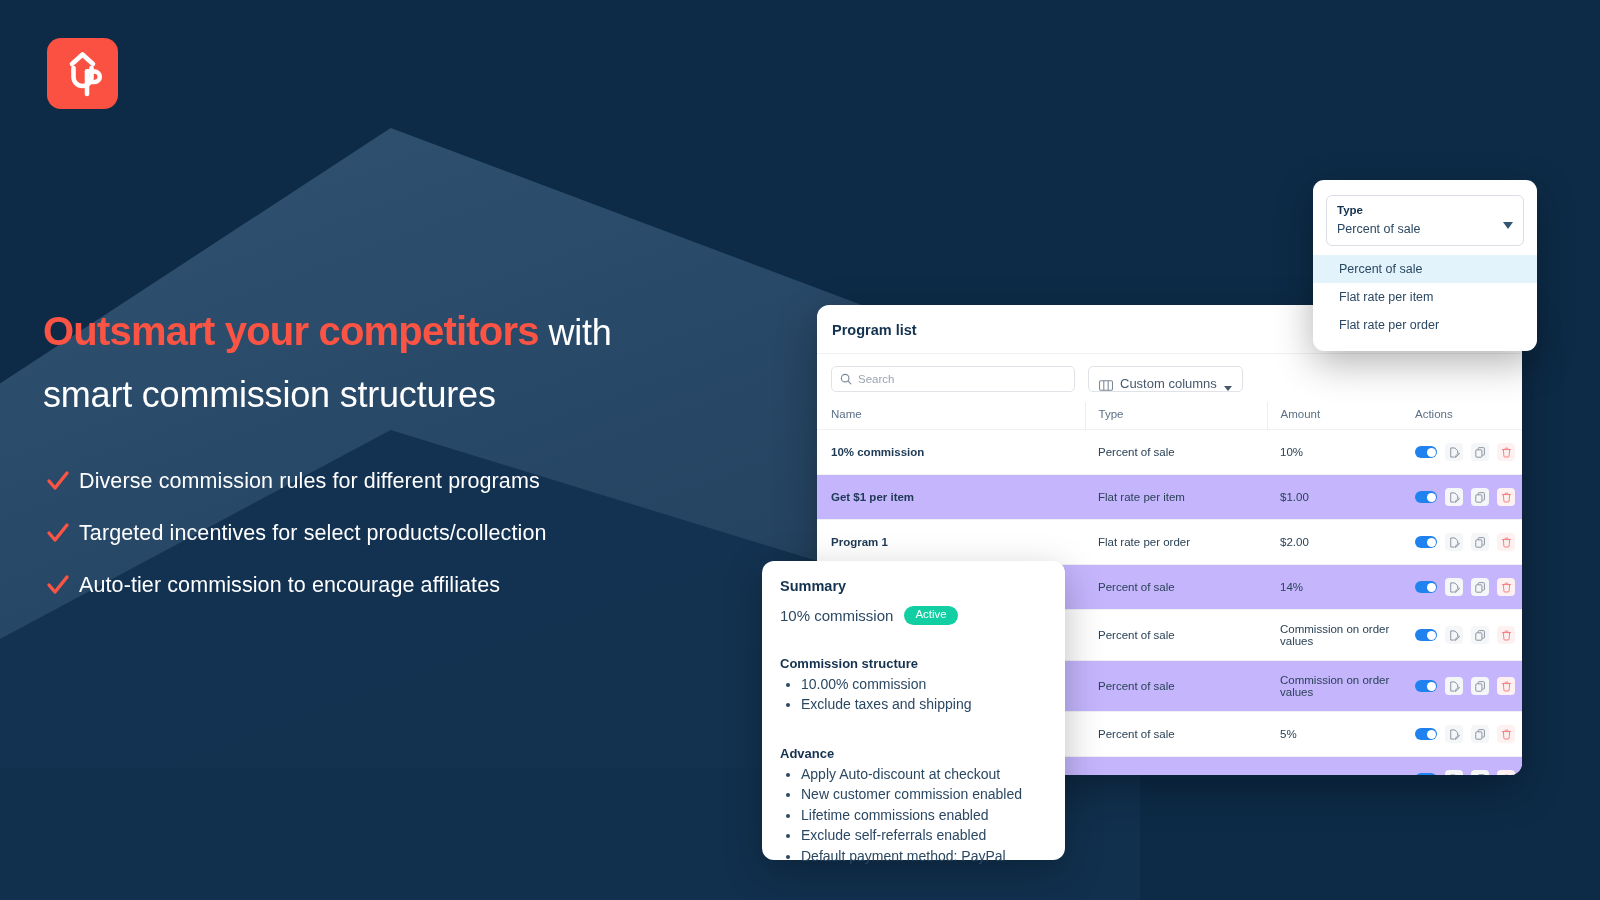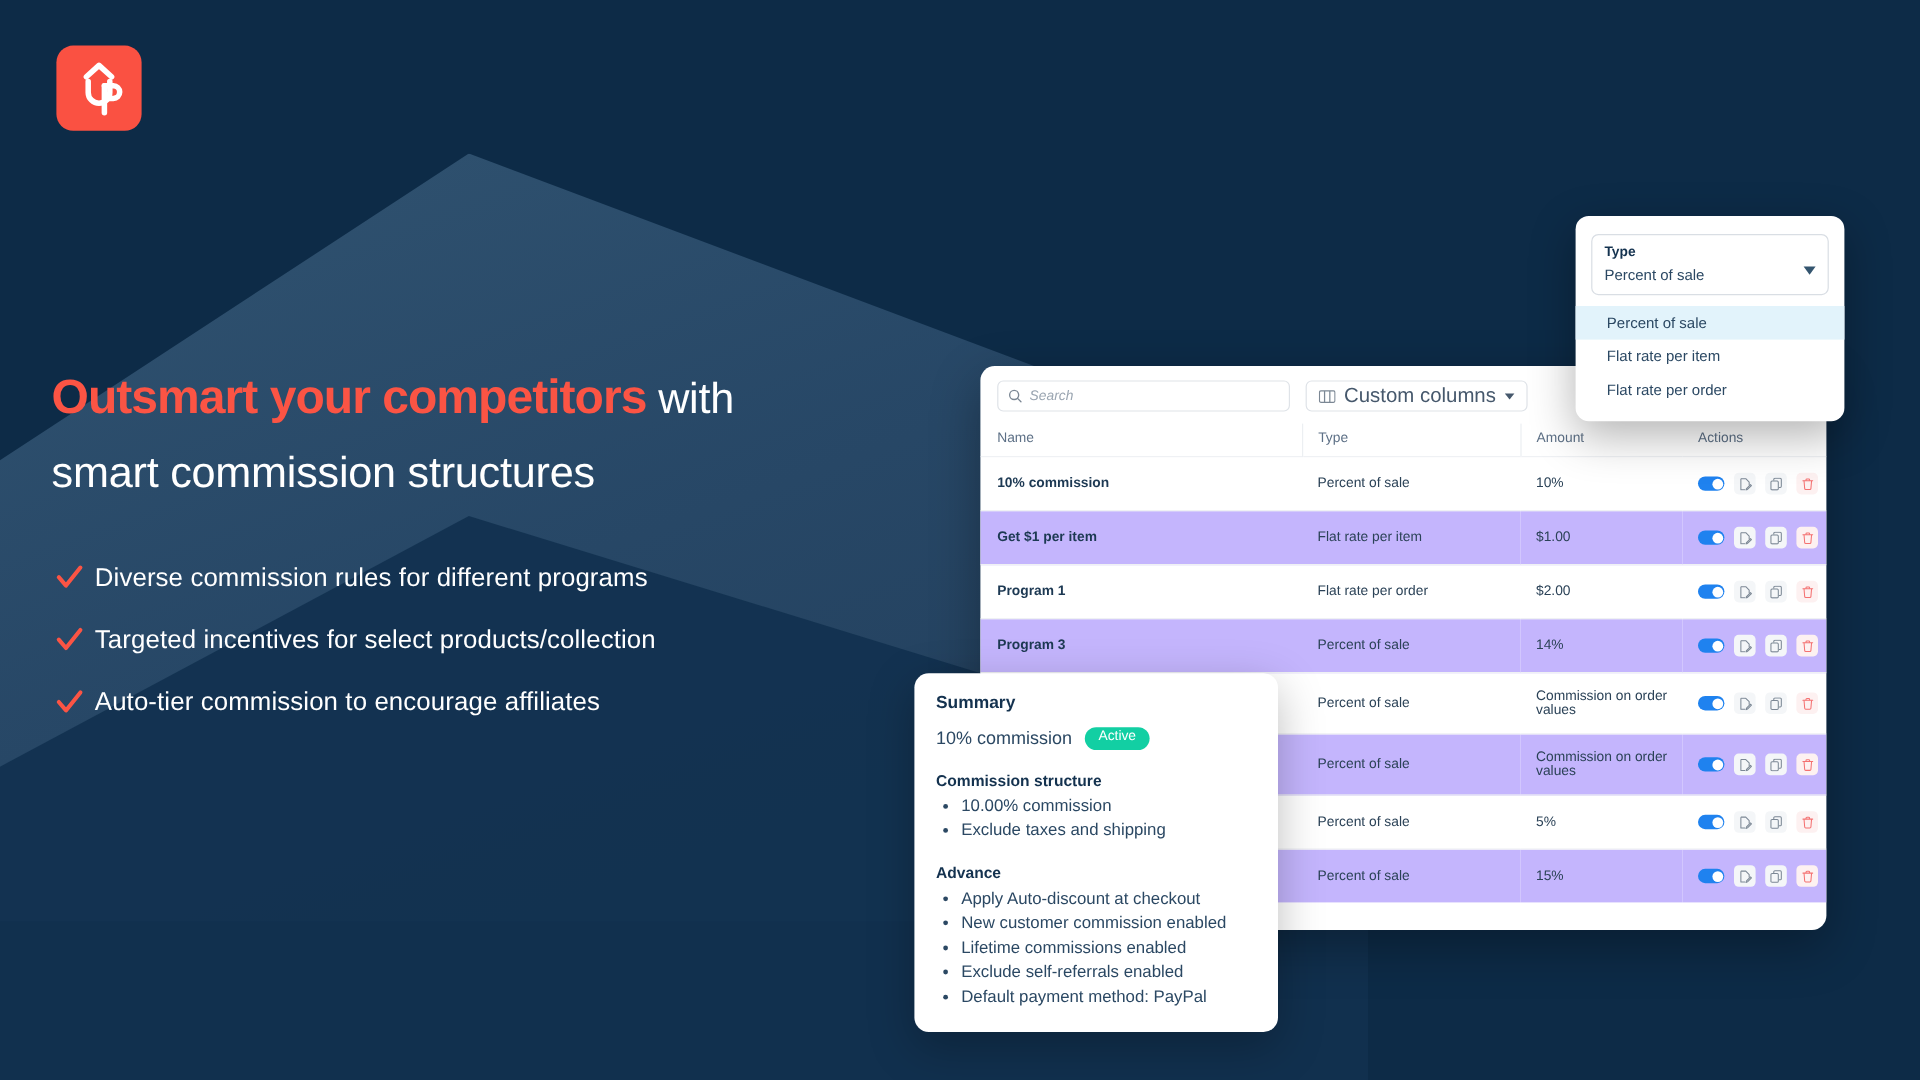--- a/index.html
+++ b/index.html
@@ -64,25 +64,25 @@
   }
   .panel-title {
     font-size: 14.5px; font-weight: 700; color: #14324f;
     padding: 17px 0 15px 15px; border-bottom: 1px solid #eef1f4;
   }
   .panel-toolbar { display: flex; gap: 13px; padding: 12px 14px 10px 14px; }
   .search-box {
     width: 244px; height: 26px; border: 1px solid #dfe3e8; border-radius: 5px;
     display: flex; align-items: center; gap: 6px; padding: 0 8px;
   }
-  .search-box .ph { font-size: 11.5px; color: #9aa5b1; font-style: italic; }
+  .search-box .ph { font-size: 11.5px; color: #9aa5b1; }
   .cols-box {
     height: 26px; border: 1px solid #dfe3e8; border-radius: 5px;
-    display: flex; align-items: center; gap: 7px; padding: 0 10px;
-    font-size: 17px; color: #46586c;
+    display: flex; align-items: flex-end; gap: 7px; padding: 0 10px;
+    font-size: 13px; color: #46586c;
   }
   .caret {
     width: 0; height: 0; border-left: 4.5px solid transparent;
     border-right: 4.5px solid transparent; border-top: 5.5px solid #46586c;
   }
 
   table.ptable { width: 100%; border-collapse: collapse; table-layout: fixed; }
   table.ptable th {
     text-align: left; font-size: 11.5px; font-weight: 400; color: #5d7governed;
     color: #5d7086; padding: 6px 0 9px 0;
@@ -122,21 +122,21 @@
     box-shadow: 0 12px 38px rgba(0,0,0,.26);
     padding: 17px 18px 0 18px;
   }
   .sum-title { font-size: 14.5px; font-weight: 700; color: #14324f; }
   .sum-row { display: flex; align-items: center; gap: 11px; margin-top: 12px; }
   .sum-name { font-size: 15px; color: #2b4863; }
   .badge {
     background: #12cfa3; color: #fff; font-size: 11.5px; font-weight: 400;
     border-radius: 11px; padding: 3px 11px 4px 11px; line-height: 1;
   }
-  .sec-title { font-size: 13px; font-weight: 700; color: #14324f; margin-top: 18px; }
+  .sec-title { font-size: 13px; font-weight: 700; color: #14324f; margin-top: 31px; }
   .sec-list { margin: 3px 0 0 21px; }
   .sec-list li { font-size: 14px; color: #2b4863; line-height: 20.5px; }
 
   
   .type-panel {
     position: absolute; left: 1313px; top: 180px;
     width: 224px; height: 171px;
     background: #ffffff; border-radius: 11px;
     box-shadow: 0 12px 38px rgba(0,0,0,.30);
     padding: 15px 13px 0 13px;
@@ -195,20 +195,21 @@
   </div>
   <div class="bullet">
     <svg class="check" viewBox="0 0 26 26">
         <path d="M4 13 L10 20 L22 5" fill="none" stroke="#fb5444" stroke-width="3.4" stroke-linecap="round" stroke-linejoin="round"></path>
       </svg>
     <span class="bullet-text">Auto-tier commission to encourage affiliates</span>
   </div>
 </div>
 
 <div class="program-panel">
+  <div class="panel-title">Program list</div>
 
   <div class="panel-toolbar">
     <div class="search-box">
       <svg width="12" height="12" viewBox="0 0 14 14">
         <circle cx="6" cy="6" r="4.4" fill="none" stroke="#7b8794" stroke-width="1.3"></circle>
         <path d="M9.3 9.3 L12.6 12.6" stroke="#7b8794" stroke-width="1.3" stroke-linecap="round"></path>
       </svg>
       <span class="ph">Search</span>
     </div>
     <div class="cols-box">

